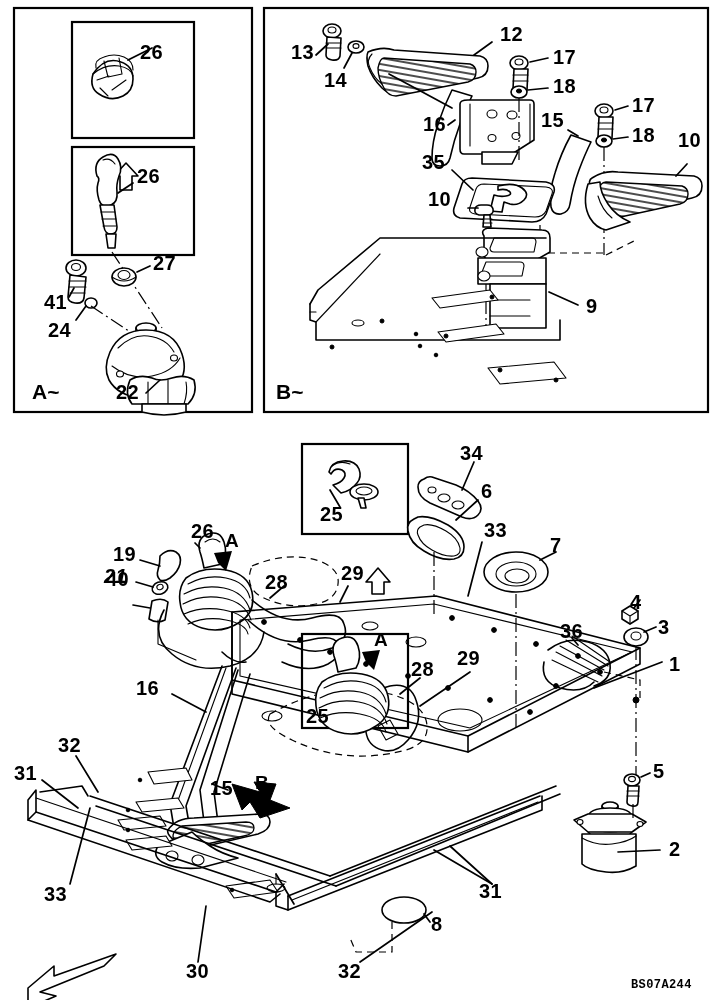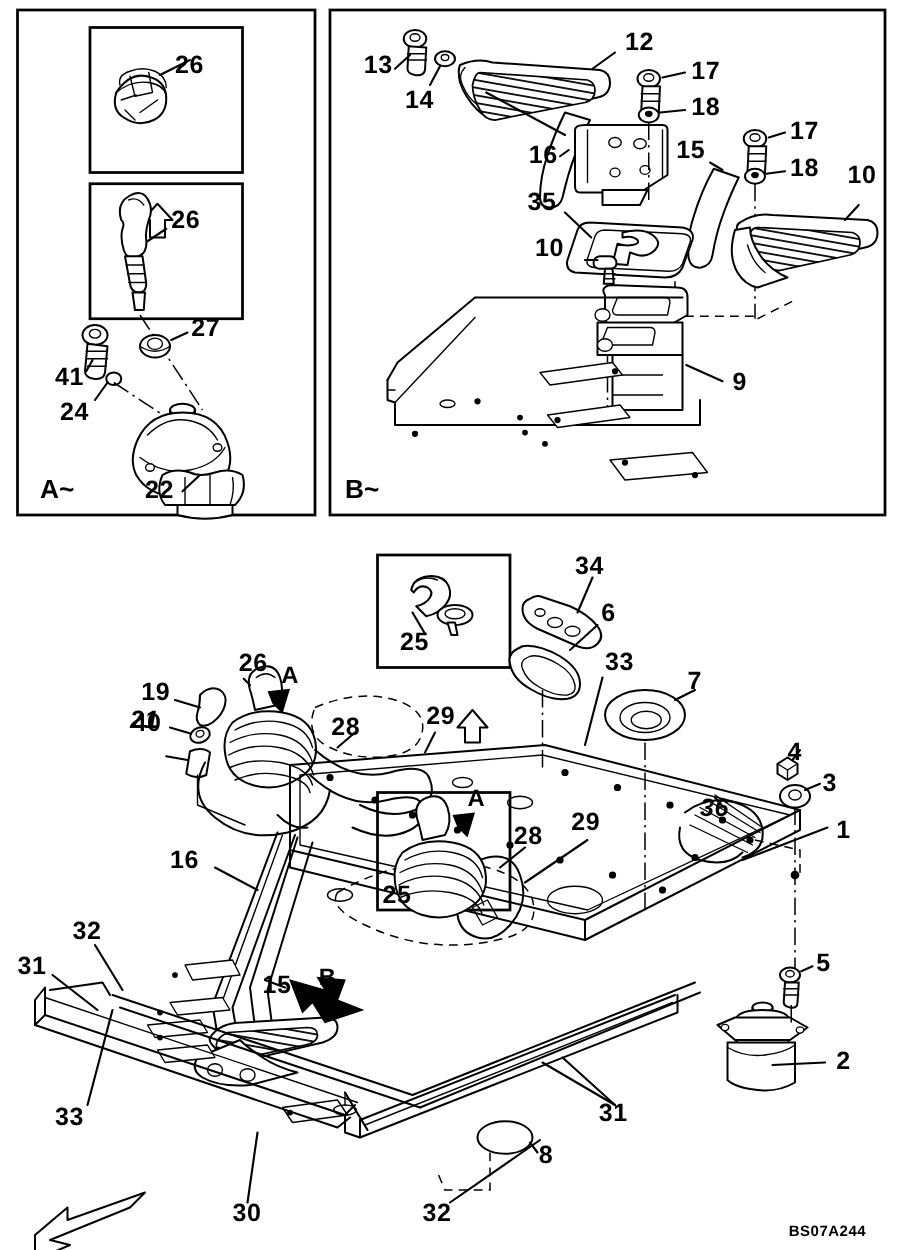--- a/index.html
+++ b/index.html
@@ -513,21 +513,21 @@
 <div class="num" style="left:484px;top:520px;">33</div>
 <div class="num" style="left:550px;top:535px;">7</div>
 <div class="num" style="left:191px;top:521px;">26</div>
 <div class="num" style="left:113px;top:544px;">19</div>
 <div class="num" style="left:106px;top:569px;">40</div>
 <div class="num" style="left:104px;top:566px;font-style:italic;">21</div>
 <div class="num" style="left:265px;top:572px;">28</div>
 <div class="num" style="left:341px;top:563px;">29</div>
 <div class="num" style="left:630px;top:592px;">4</div>
 <div class="num" style="left:658px;top:617px;">3</div>
-<div class="num" style="left:560px;top:637px;font-style:italic;">36</div>
+<div class="num" style="left:560px;top:621px;">36</div>
 <div class="num" style="left:669px;top:654px;">1</div>
 <div class="num" style="left:411px;top:659px;">28</div>
 <div class="num" style="left:457px;top:648px;">29</div>
 <div class="num" style="left:136px;top:678px;">16</div>
 <div class="num" style="left:306px;top:706px;">25</div>
 <div class="num" style="left:58px;top:735px;">32</div>
 <div class="num" style="left:14px;top:763px;">31</div>
 <div class="num" style="left:210px;top:778px;">15</div>
 <div class="num" style="left:653px;top:761px;">5</div>
 <div class="num" style="left:669px;top:839px;">2</div>
@@ -545,15 +545,15 @@
   <svg viewBox="0 0 22 24" style="position:absolute;left:0;top:0;width:22px;height:24px;">
     <path d="M2 4 L20 2 L14 22 L6 14 Z" fill="#000"></path>
   </svg>
 </div>
 <div style="position:absolute;left:360px;top:648px;width:22px;height:24px;">
   <svg viewBox="0 0 22 24" style="position:absolute;left:0;top:0;width:22px;height:24px;">
     <path d="M2 4 L20 2 L14 22 L6 14 Z" fill="#000"></path>
   </svg>
 </div>
 
-<div class="code" style="left:631px;top:978px;">BS07A244</div>
+<div class="code" style="left:631px;top:978px;font-family:Liberation Mono, monospace;">BS07A244</div>
 
 </div>
 
 </body></html>

